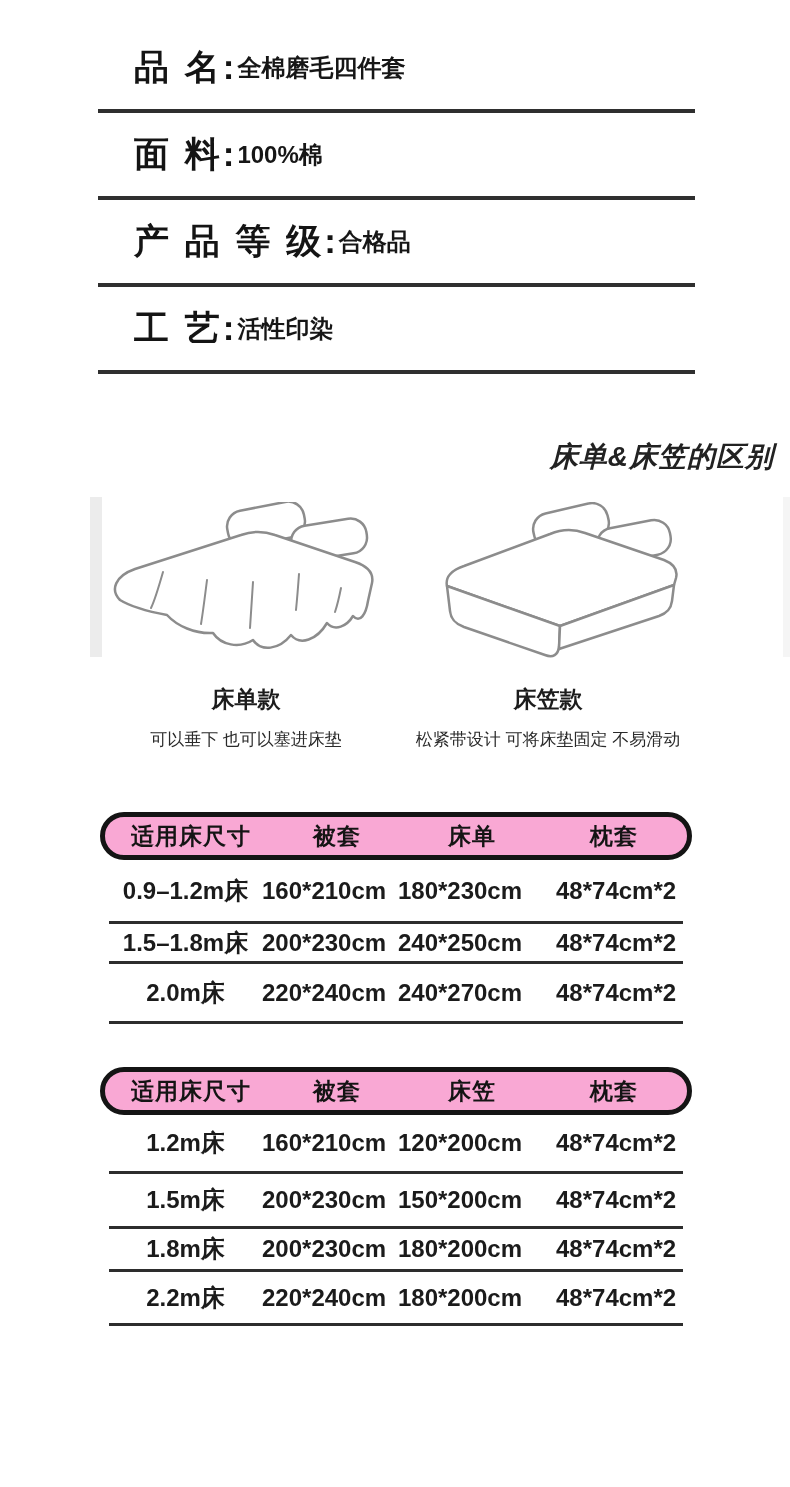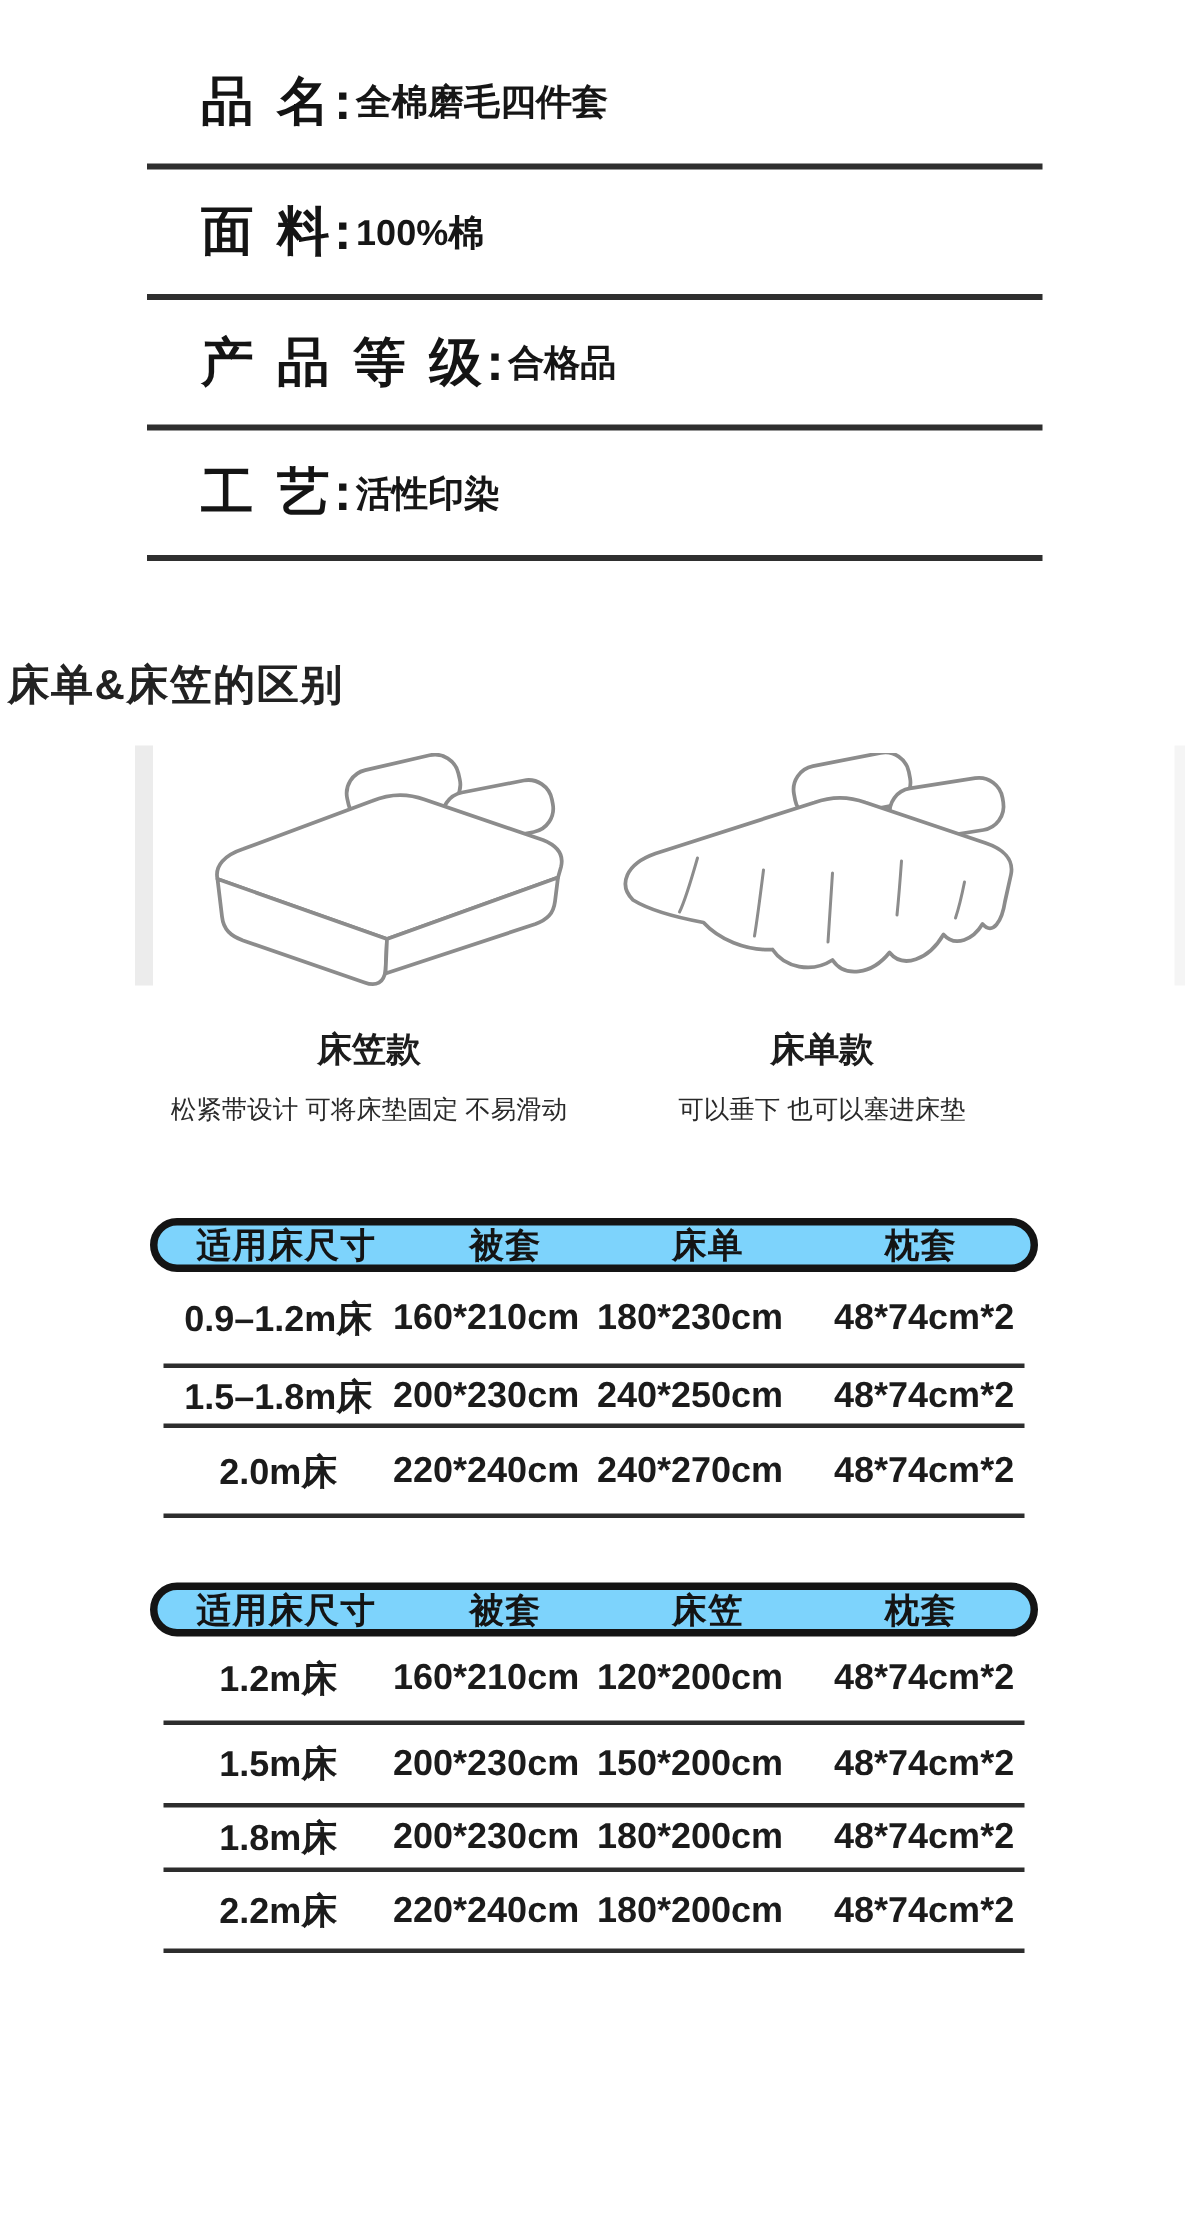--- a/index.html
+++ b/index.html
@@ -7,36 +7,36 @@
         font-family:"Liberation Sans",sans-serif;color:#1a1a1a;overflow:hidden;}
 
   
   .specs{margin:26px 95px 0 98px;}
   .spec-row{box-sizing:border-box;height:87px;display:flex;align-items:center;
             justify-content:flex-start;border-bottom:4px solid #2f2f2f;}
   .spec-label{font-size:35px;font-weight:900;letter-spacing:3px;padding-left:36px;color:#141414;}
   .spec-value{font-size:24px;font-weight:700;padding-right:46px;color:#161616;}
 
   
-  .compare-title{margin:64px 5px 0;text-align:left;font-size:28px;font-weight:700;
-                 color:#222;letter-spacing:1px;}
+  .compare-title{margin:64px 16px 0;text-align:right;font-size:28px;font-weight:700;
+                 color:#222;letter-spacing:1px;font-style:italic;}
   .beds{display:flex;margin:26px 0 0 95px;width:610px;}
   .bed-card{width:302px;text-align:center;}
   .bed-sketch{width:302px;height:160px;display:block;}
   .bed-name{margin-top:22px;font-size:23px;font-weight:700;color:#1c1c1c;}
   .bed-desc{margin-top:13px;font-size:17px;font-weight:400;color:#2a2a2a;}
   .edge-strip{position:absolute;top:497px;height:160px;background:#ececec;}
   .edge-strip.left{left:90px;width:12px;}
   .edge-strip.right{left:783px;width:7px;background:#f5f5f5;}
 
   
   .size-table{width:592px;margin:61px 0 0 100px;}
   .size-table.t2{margin-top:43px;}
-  .pill{box-sizing:border-box;height:36px;border:5px solid #141414;border-radius:26px;
-        display:flex;align-items:center;background:#7dd3fc;}
+  .pill{box-sizing:border-box;height:48px;border:5px solid #141414;border-radius:26px;
+        display:flex;align-items:center;background:#f9a8d4;}
   .head-cols{display:grid;grid-template-columns:172px 120px 150px 134px;width:100%;}
   .head-cols span{text-align:center;font-size:23px;font-weight:800;letter-spacing:1px;color:#141414;}
   .tbody{margin:0 9px;}
   .trow{box-sizing:border-box;display:grid;grid-template-columns:153px 102px 192px 96px;
         align-items:center;border-bottom:3px solid #2d2d2d;height:56px;}
   .trow span{text-align:center;font-size:24px;font-weight:700;color:#1b1b1b;}
   .t1 .trow:nth-child(1){height:64px;}
   .t1 .trow:nth-child(2){height:40px;}
   .t1 .trow:nth-child(3){height:60px;}
   .t2 .trow:nth-child(1){height:59px;}
@@ -74,47 +74,47 @@
 
   <h2 class="compare-title">床单&amp;床笠的区别</h2>
 
   <div class="edge-strip left"></div>
   <div class="edge-strip right"></div>
 
   <section class="beds">
     <div class="bed-card">
       <svg class="bed-sketch" viewBox="0 0 302 160">
         <g class="sketch-stroke">
-          <rect x="136" y="6" width="76" height="36" rx="16" transform="rotate(-13 174 24)"></rect>
-          <rect x="200" y="22" width="74" height="35" rx="16" transform="rotate(-11 237 40)"></rect>
-          <path d="M50 84 C48 75 55 68 67 64 L153 32 C165 27 177 27 188 31 L267 58 C277 62 281 68 279 76 L277 83 L163 124 Z"></path>
-          <path d="M50 84 L53 109 C54 118 59 122 67 125 L148 153 C156 156 161 153 162 145 L163 124 Z"></path>
-          <path d="M277 83 L275 99 C274 107 270 111 262 114 L162 147 L163 124 Z"></path>
-        </g>
-      </svg>
-      <div class="bed-name">床笠款</div>
-      <div class="bed-desc">松紧带设计 可将床垫固定 不易滑动</div>
-    </div>
-    <div class="bed-card">
-      <svg class="bed-sketch" viewBox="0 0 302 160">
-        <g class="sketch-stroke">
           <rect x="132" y="4" width="78" height="36" rx="16" transform="rotate(-11 171 22)"></rect>
           <rect x="196" y="20" width="76" height="35" rx="16" transform="rotate(-9 234 37)"></rect>
           <path d="M25 98 C15 88 20 74 40 67 L146 33 C157 29 169 29 180 33 L260 60 C272 64 279 71 277 81 L273 99 C271 112 265 122 258 114 C252 124 240 130 232 121 C222 138 205 144 196 133 C184 148 166 150 158 138 C144 147 126 143 118 131 C100 132 82 124 72 113 C56 110 38 106 25 98 Z"></path>
         </g>
         <g class="sketch-line">
           <path d="M68 70 C64 84 60 98 56 106"></path>
           <path d="M112 78 C110 94 108 110 106 122"></path>
           <path d="M158 80 C157 96 156 112 155 126"></path>
           <path d="M204 72 C203 86 202 98 201 108"></path>
           <path d="M246 86 C244 96 242 104 240 110"></path>
         </g>
       </svg>
       <div class="bed-name">床单款</div>
       <div class="bed-desc">可以垂下 也可以塞进床垫</div>
+    </div>
+    <div class="bed-card">
+      <svg class="bed-sketch" viewBox="0 0 302 160">
+        <g class="sketch-stroke">
+          <rect x="136" y="6" width="76" height="36" rx="16" transform="rotate(-13 174 24)"></rect>
+          <rect x="200" y="22" width="74" height="35" rx="16" transform="rotate(-11 237 40)"></rect>
+          <path d="M50 84 C48 75 55 68 67 64 L153 32 C165 27 177 27 188 31 L267 58 C277 62 281 68 279 76 L277 83 L163 124 Z"></path>
+          <path d="M50 84 L53 109 C54 118 59 122 67 125 L148 153 C156 156 161 153 162 145 L163 124 Z"></path>
+          <path d="M277 83 L275 99 C274 107 270 111 262 114 L162 147 L163 124 Z"></path>
+        </g>
+      </svg>
+      <div class="bed-name">床笠款</div>
+      <div class="bed-desc">松紧带设计 可将床垫固定 不易滑动</div>
     </div>
   </section>
 
   <section class="size-table t1">
     <div class="pill">
       <div class="head-cols">
         <span>适用床尺寸</span>
         <span>被套</span>
         <span>床单</span>
         <span>枕套</span>

